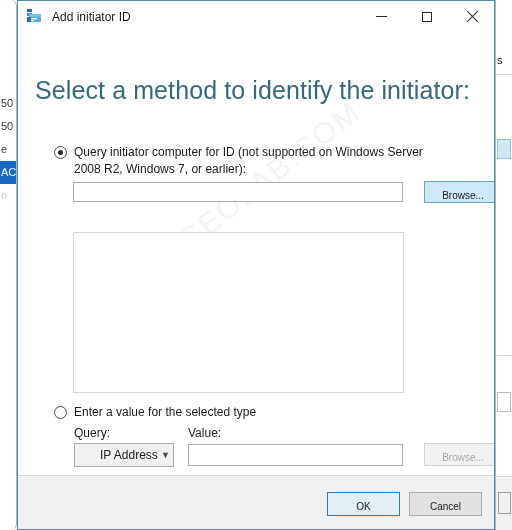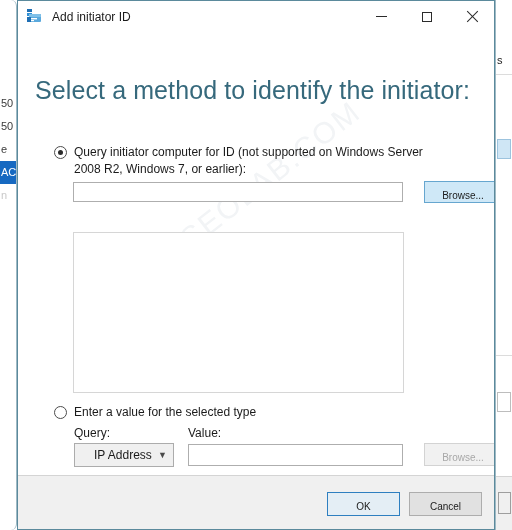--- a/index.html
+++ b/index.html
@@ -297,21 +297,21 @@
     position: absolute;
     box-sizing: border-box;
     border: 1px solid #acacac;
     background: #f0f0f0;
     font-size: 12px;
     color: #1b1b1b;
     display: flex;
     align-items: center;
   }
   .combo-text {
-    padding-left: 19px;
+    padding-left: 25px;
     flex: 1 1 auto;
     white-space: nowrap;
   }
   .combo-arrow {
     width: 22px;
     display: flex;
     align-items: center;
     justify-content: center;
     font-size: 9px;
     color: #4a4a4a;

